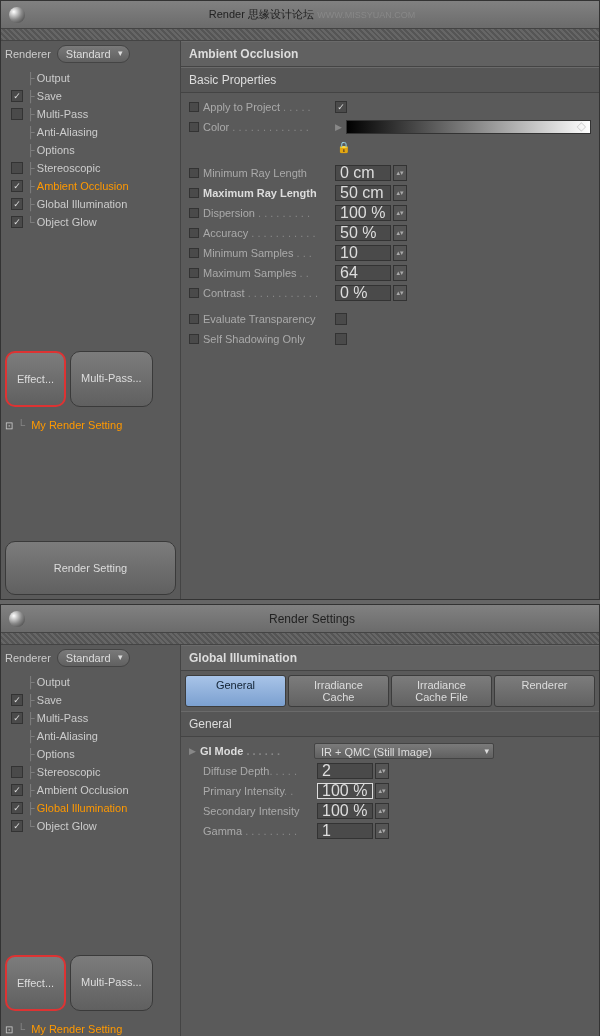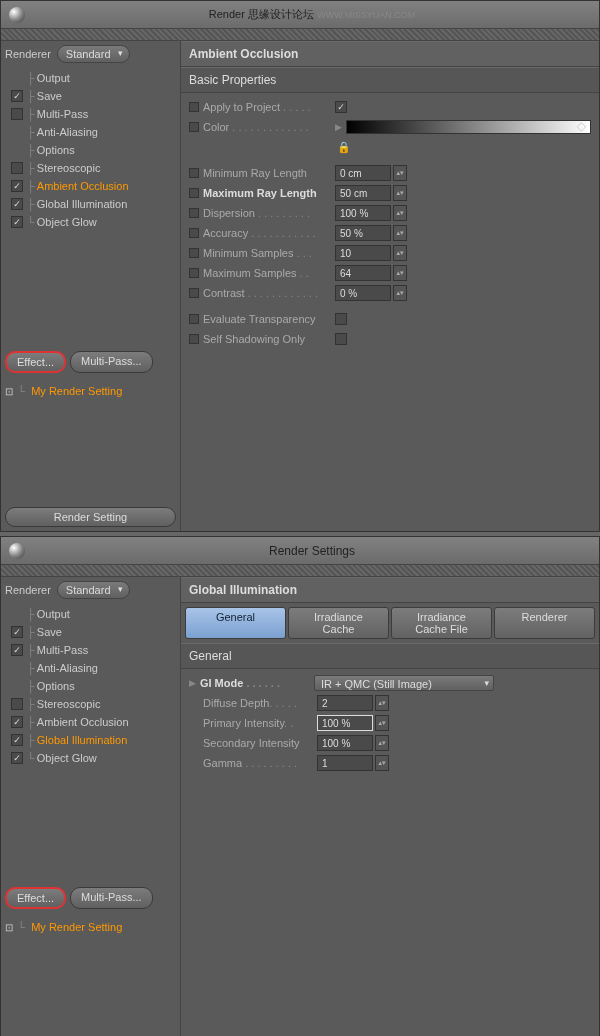--- a/index.html
+++ b/index.html
@@ -18,38 +18,38 @@
 .dropdown::after { content: '▾'; position: absolute; right: 6px; font-size: 9px; }
 .tree { margin-left: 4px; }
 .tree-item { display: flex; align-items: center; height: 18px; padding-left: 2px; }
 .cb { width: 12px; height: 12px; background: #4a4a4a; border: 1px solid #333; margin-right: 4px; display: inline-flex; align-items: center; justify-content: center; font-size: 9px; color: #ddd; }
 .cb.checked::before { content: '✓'; }
 .cb.empty { background: transparent; border: none; }
 .tree-line { color: #888; margin-right: 2px; }
 .tree-label { color: #ccc; cursor: pointer; }
 .tree-label.active { color: #f90; }
 .btn-row { display: flex; gap: 4px; margin-top: 120px; }
-.pill-btn { background: linear-gradient(#7c7c7c, #606060); border: 1px solid #3a3a3a; border-radius: 10px; padding: 3px 10px; color: #ddd; font-size: 11px; cursor: pointer; }
+.pill-btn { background: linear-gradient(#7c7c7c, #606060); border: 1px solid #3a3a3a; border-radius: 10px; padding: 20px 10px; color: #ddd; font-size: 11px; cursor: pointer; }
 .pill-btn.hl { border: 2px solid #d33; }
 .preset-row { display: flex; align-items: center; margin-top: 12px; gap: 4px; }
 .preset-icon { font-size: 10px; }
 .preset-label { color: #f90; }
 .bottom-btn { margin-top: 110px; text-align: center; }
 .main { flex: 1; background: #5a5a5a; padding: 0; }
 .section-header { background: #616161; padding: 5px 8px; color: #ddd; font-weight: bold; font-size: 12px; border-top: 1px solid #6a6a6a; border-bottom: 1px solid #444; }
 .section-body { padding: 4px 8px; }
 .prop-row { display: flex; align-items: center; height: 20px; gap: 2px; }
 .prop-cb { width: 10px; height: 10px; background: #4a4a4a; border: 1px solid #333; margin-right: 2px; }
 .prop-label { color: #aaa; min-width: 130px; }
 .prop-label.bold { color: #ddd; font-weight: bold; }
 .dots { color: #888; }
 .arrow { color: #888; font-size: 9px; margin-right: 2px; }
 .check-val { width: 12px; height: 12px; background: #4a4a4a; border: 1px solid #333; display: inline-flex; align-items: center; justify-content: center; font-size: 9px; color: #ddd; }
 .check-val.checked::before { content: '✓'; }
-.num-field { background: #4a4a4a; border: 1px solid #333; color: #ddd; padding: 1px 4px; width: 56px; height: 16px; font-size: 10px; }
+.num-field { background: #4a4a4a; border: 1px solid #333; color: #ddd; padding: 1px 4px; width: 56px; height: 16px; font-size: 16px; }
 .spinner { width: 14px; height: 16px; background: #555; border: 1px solid #333; font-size: 7px; display: inline-flex; flex-direction: column; align-items: center; justify-content: center; color: #aaa; }
 .color-gradient { flex: 1; height: 14px; background: linear-gradient(to right, #000, #fff); border: 1px solid #333; position: relative; }
 .color-gradient::after { content: '◇'; position: absolute; right: 4px; top: -2px; color: #ccc; font-size: 12px; }
 .tabs { display: flex; gap: 2px; padding: 4px; }
 .tab { background: linear-gradient(#7c7c7c, #626262); border: 1px solid #3c3c3c; border-radius: 3px; padding: 3px 12px; color: #ddd; font-size: 11px; cursor: pointer; flex: 1; text-align: center; }
 .tab.active { background: linear-gradient(#a8c4e8, #7ba0d0); color: #123; }
 .dd-wide { background: linear-gradient(#7a7a7a, #606060); border: 1px solid #444; border-radius: 2px; padding: 2px 18px 2px 6px; color: #ddd; position: relative; font-size: 11px; width: 180px; height: 16px; }
 .dd-wide::after { content: '▾'; position: absolute; right: 4px; font-size: 9px; }
 .gap { height: 4px; }
 .spacer { height: 6px; }

